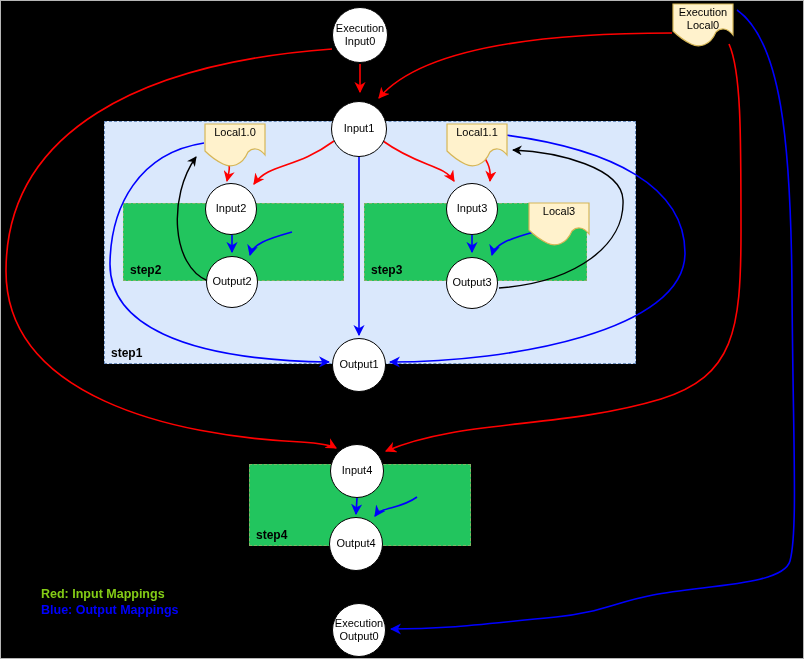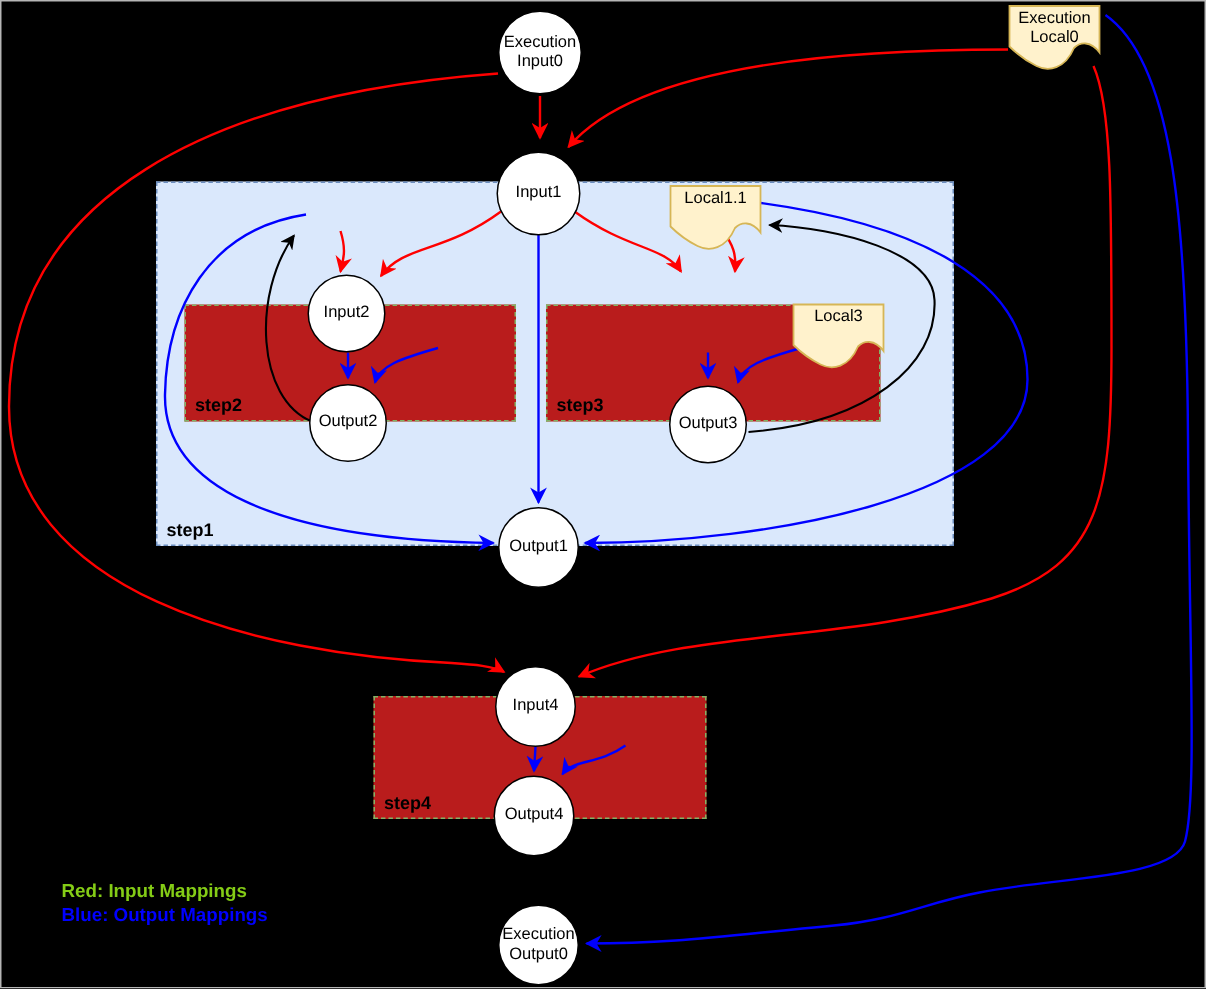--- a/index.html
+++ b/index.html
@@ -6,21 +6,21 @@
   #canvas{
     position:relative;width:804px;height:659px;background:#000;
     border:1px solid #b6b6b6;box-sizing:border-box;overflow:hidden;
     font-family:"Liberation Sans", sans-serif;
   }
   .steprect{position:absolute;box-sizing:border-box;border:1px dashed;}
   .steprect .steplabel{
     position:absolute;left:6px;bottom:3px;font-weight:bold;font-size:12px;color:#000;
   }
   .rect-blue{background:#DAE8FC;border-color:#6C8EBF;}
-  .rect-green{background:#b91c1c;border-color:#82B366;}
+  .rect-green{background:#22c55e;border-color:#82B366;}
   .node{
     position:absolute;background:#fff;border:1px solid #000;border-radius:50%;
     display:flex;align-items:center;justify-content:center;text-align:center;
     font-size:11px;color:#000;line-height:1.2;white-space:pre-line;z-index:30;
     box-sizing:border-box;
   }
   .note{position:absolute;z-index:25;}
   .note .notelabel{
     position:absolute;top:3px;left:0;width:100%;text-align:center;
     font-size:11px;color:#000;line-height:1.15;white-space:pre-line;
@@ -94,38 +94,45 @@
     </g>
   </svg>
 
   <div class="note" style="left:671px;top:2px;width:62px;height:48px;">
     <svg width="62" height="48" viewBox="0 0 62 48">
       <path d="M1,1 L61,1 L61,32 C55,24 48,25 44,29 C38,43 27,45 19,41 C13,38 6,33 1,28 Z" fill="#FFF2CC" stroke="#D6B656" stroke-width="1.2"></path>
     </svg>
     <div class="notelabel">Execution
 Local0</div>
   </div>
+  <div class="note" style="left:203px;top:122px;width:62px;height:48px;">
+    <svg width="62" height="48" viewBox="0 0 62 48">
+      <path d="M1,1 L61,1 L61,32 C55,24 48,25 44,29 C38,43 27,45 19,41 C13,38 6,33 1,28 Z" fill="#FFF2CC" stroke="#D6B656" stroke-width="1.2"></path>
+    </svg>
+    <div class="notelabel">Local1.0</div>
+  </div>
   <div class="note" style="left:445px;top:122px;width:62px;height:48px;">
     <svg width="62" height="48" viewBox="0 0 62 48">
       <path d="M1,1 L61,1 L61,32 C55,24 48,25 44,29 C38,43 27,45 19,41 C13,38 6,33 1,28 Z" fill="#FFF2CC" stroke="#D6B656" stroke-width="1.2"></path>
     </svg>
     <div class="notelabel">Local1.1</div>
   </div>
   <div class="note" style="left:527px;top:201px;width:62px;height:48px;">
     <svg width="62" height="48" viewBox="0 0 62 48">
       <path d="M1,1 L61,1 L61,32 C55,24 48,25 44,29 C38,43 27,45 19,41 C13,38 6,33 1,28 Z" fill="#FFF2CC" stroke="#D6B656" stroke-width="1.2"></path>
     </svg>
     <div class="notelabel">Local3</div>
   </div>
 
   <div class="node" style="left:331px;top:6px;width:56px;height:56px;">Execution
 Input0</div>
   <div class="node" style="left:330px;top:100px;width:56px;height:56px;">Input1</div>
   <div class="node" style="left:204px;top:182px;width:52px;height:52px;">Input2</div>
   <div class="node" style="left:205px;top:255px;width:52px;height:52px;">Output2</div>
+  <div class="node" style="left:445px;top:182px;width:52px;height:52px;">Input3</div>
   <div class="node" style="left:445px;top:256px;width:52px;height:52px;">Output3</div>
   <div class="node" style="left:331px;top:337px;width:54px;height:54px;">Output1</div>
   <div class="node" style="left:329px;top:443px;width:54px;height:54px;">Input4</div>
   <div class="node" style="left:328px;top:516px;width:54px;height:54px;">Output4</div>
   <div class="node" style="left:331px;top:602px;width:54px;height:54px;">Execution
 Output0</div>
 
   <div id="legend">
     <div class="red">Red: Input Mappings</div>
     <div class="blue">Blue: Output Mappings</div>

